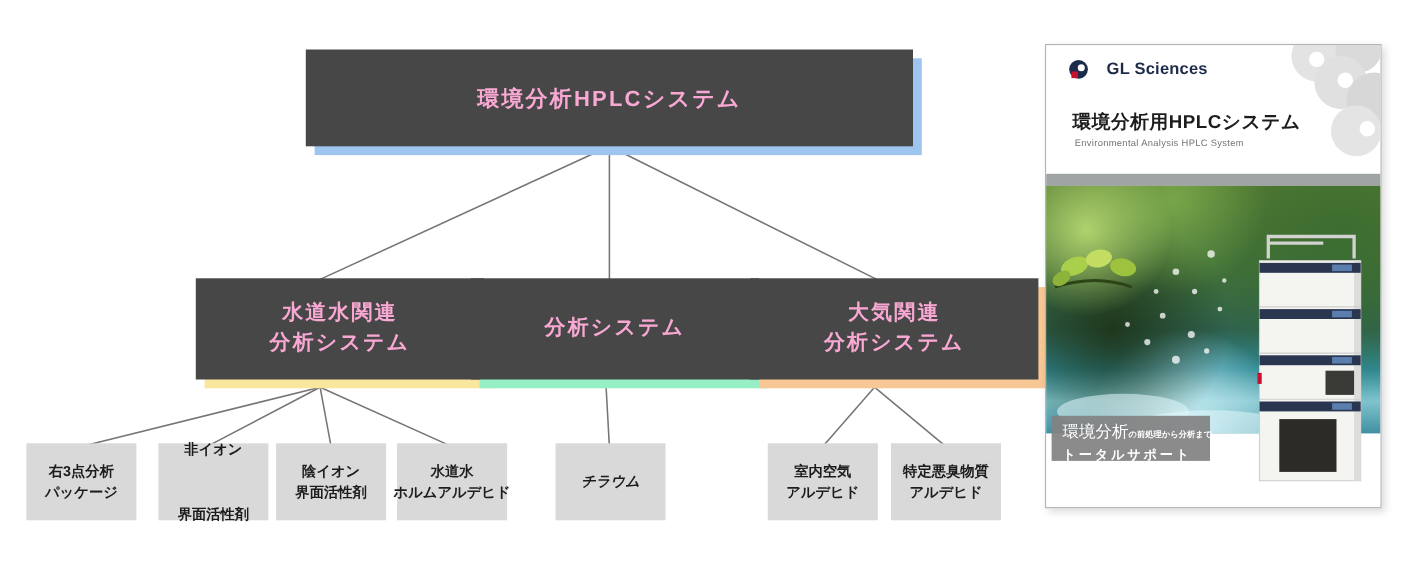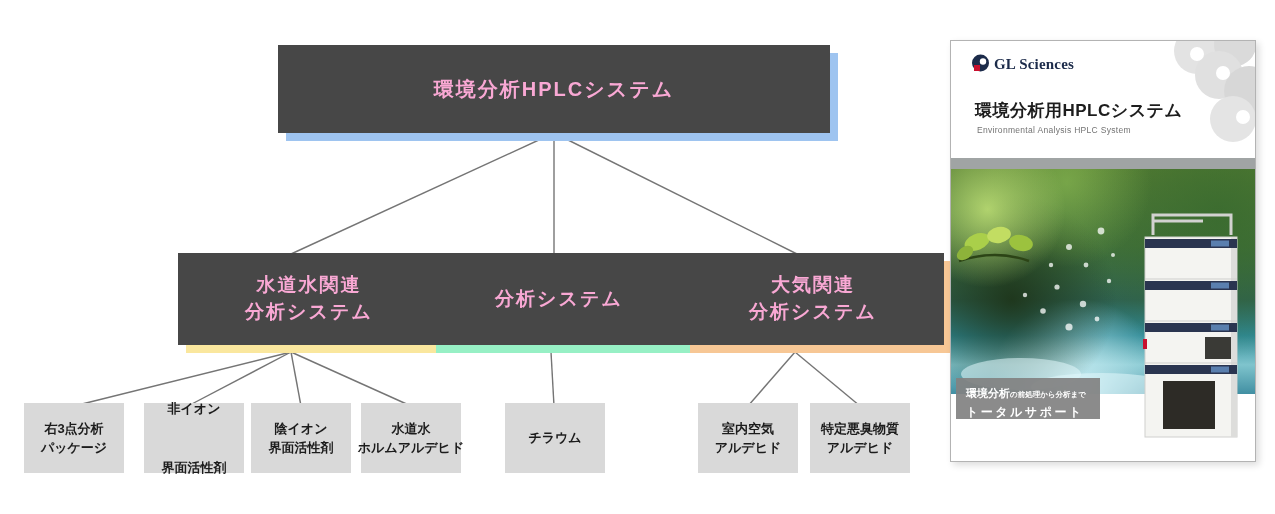--- a/index.html
+++ b/index.html
@@ -21,30 +21,30 @@
   .node-branch{width:262px;height:92px;top:253px;font-size:19px;line-height:1.42;letter-spacing:2px;}
   .b0{left:178px;} .b1{left:428px;} .b2{left:682px;}
   .leaf{
     position:absolute;z-index:1;top:403px;width:100px;height:70px;
     background:#d9d9d9;color:#1c1c1c;
     display:flex;flex-direction:column;align-items:center;justify-content:center;
     font-size:13px;font-weight:bold;line-height:1.5;text-align:center;white-space:nowrap;
   }
   .leaf .ln{display:block;}
   .l0{left:24px;} .l1{left:144px;gap:40px;} .l2{left:251px;} .l3{left:361px;}
-  .l4{left:505px;} .l5{left:698px;} .l6{left:810px;}
+  .l4{left:505px;font-style:italic;} .l5{left:698px;} .l6{left:810px;}
 
   
   .brochure{
     position:absolute;left:950px;top:40px;width:306px;height:422px;z-index:2;
     background:#ffffff;border:1px solid #b3b3b3;box-sizing:border-box;
     overflow:hidden;box-shadow:3px 3px 7px rgba(0,0,0,.14);
   }
   .circles-deco{position:absolute;right:-10px;top:-8px;}
-  .logo{position:absolute;left:20px;top:13px;display:flex;align-items:flex-end;gap:4px;font-family:Liberation Serif, serif;}
+  .logo{position:absolute;left:20px;top:13px;display:flex;align-items:flex-start;gap:16px;}
   .logo-text{font-size:15px;font-weight:bold;color:#1c2b4a;letter-spacing:0.2px;}
   .b-title{position:absolute;left:24px;top:58px;font-size:17px;font-weight:bold;color:#1d1d1d;letter-spacing:0.5px;}
   .b-sub{position:absolute;left:26px;top:84px;font-size:8.5px;color:#737373;letter-spacing:0.3px;}
   .band{position:absolute;left:0;top:117px;width:100%;height:11px;background:#a0a4a4;}
   .photo{
     position:absolute;left:0;top:128px;width:100%;height:225px;
     background:
       radial-gradient(circle at 12% 18%, rgba(195,228,120,.85) 0%, rgba(195,228,120,0) 24%),
       radial-gradient(circle at 38% 6%, rgba(150,200,90,.55) 0%, rgba(150,200,90,0) 30%),
       radial-gradient(circle at 88% 20%, rgba(55,105,45,.75) 0%, rgba(55,105,45,0) 45%),
@@ -52,21 +52,21 @@
       radial-gradient(circle at 42% 98%, rgba(205,240,246,.95) 0%, rgba(205,240,246,0) 32%),
       linear-gradient(180deg,#557d33 0%,#41703a 35%,#2f6250 58%,#2f8a96 74%,#7fc4cd 87%,#418fa2 100%);
   }
   .photo-art{position:absolute;left:0;top:0;}
   .instrument{position:absolute;left:192px;top:40px;}
   .overlay{
     position:absolute;left:5px;top:337px;width:144px;height:41px;box-sizing:border-box;
     background:rgba(130,130,130,0.93);color:#ffffff;padding:5px 8px 4px 10px;
   }
   .overlay .row1{white-space:nowrap;}
-  .overlay .big{font-size:11px;font-weight:bold;}
+  .overlay .big{font-size:15px;font-weight:normal;}
   .overlay .small{font-size:7.5px;font-weight:bold;}
   .overlay .row2{font-size:12px;font-weight:bold;letter-spacing:2.5px;margin-top:3px;}
 </style>
 </head>
 <body>
 
 <div class="canvas">
 
   <svg class="connectors" width="1275" height="514">
     <g stroke="#757575" stroke-width="1.4" fill="none">

